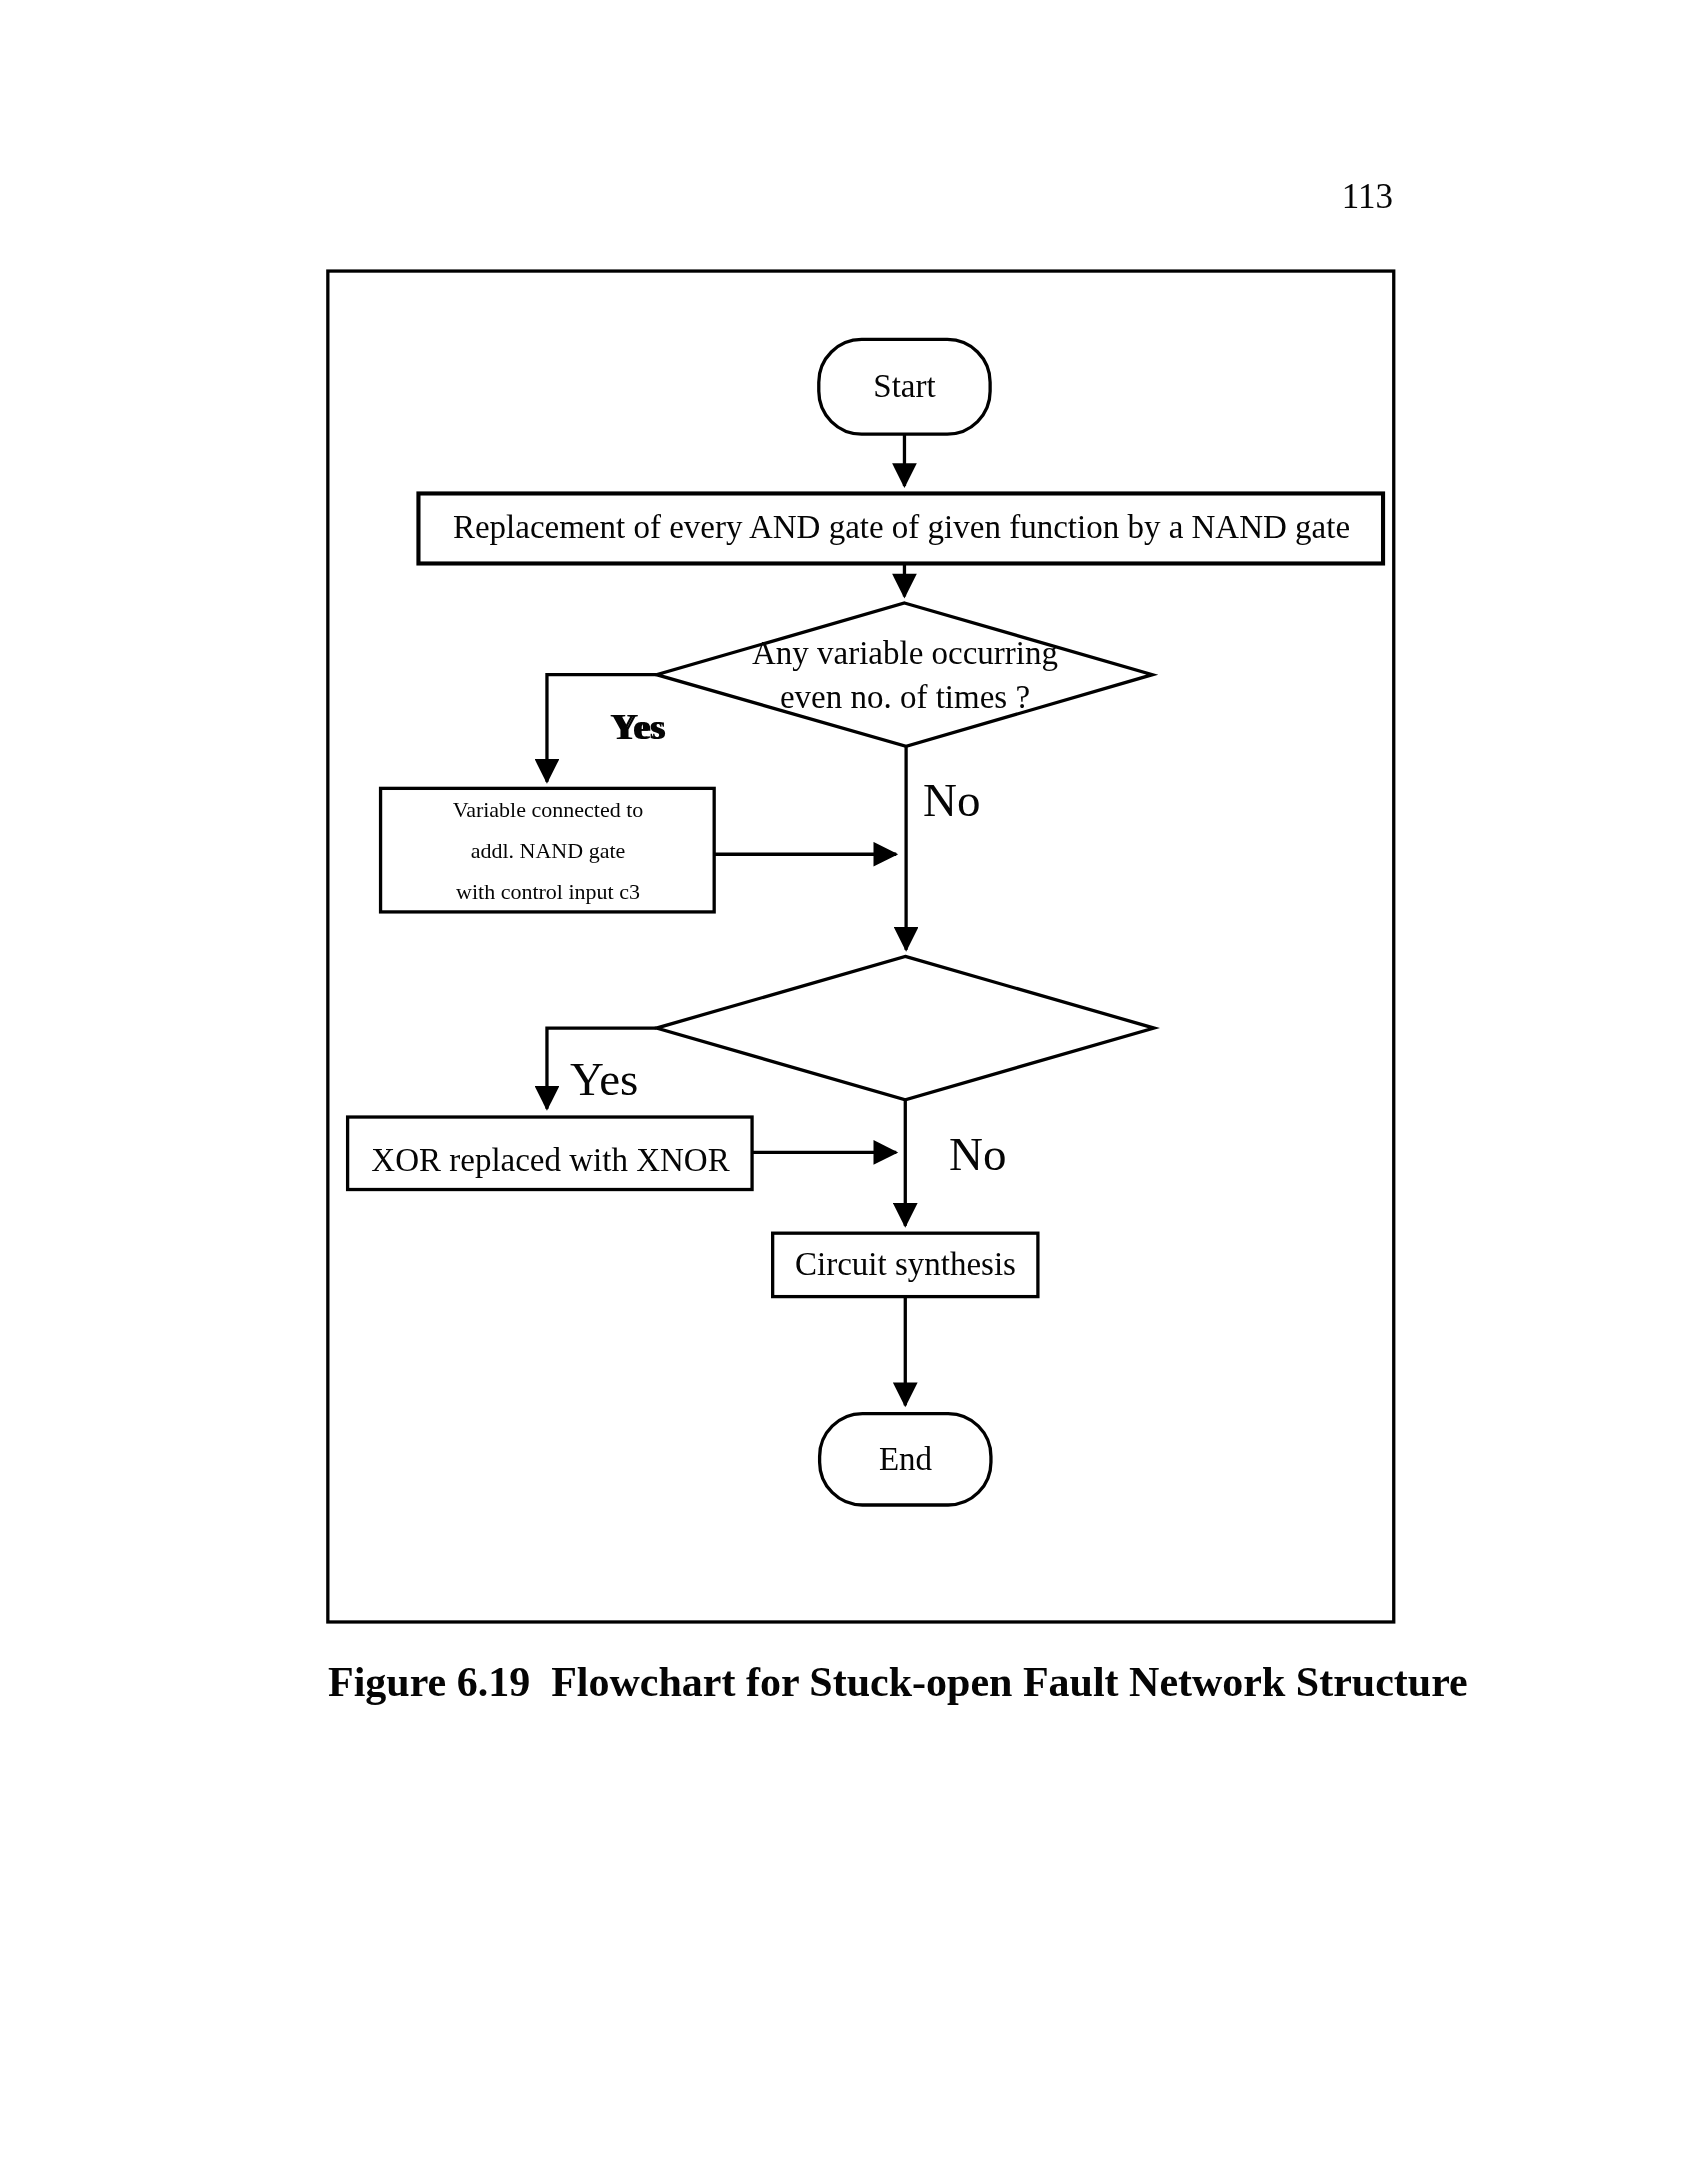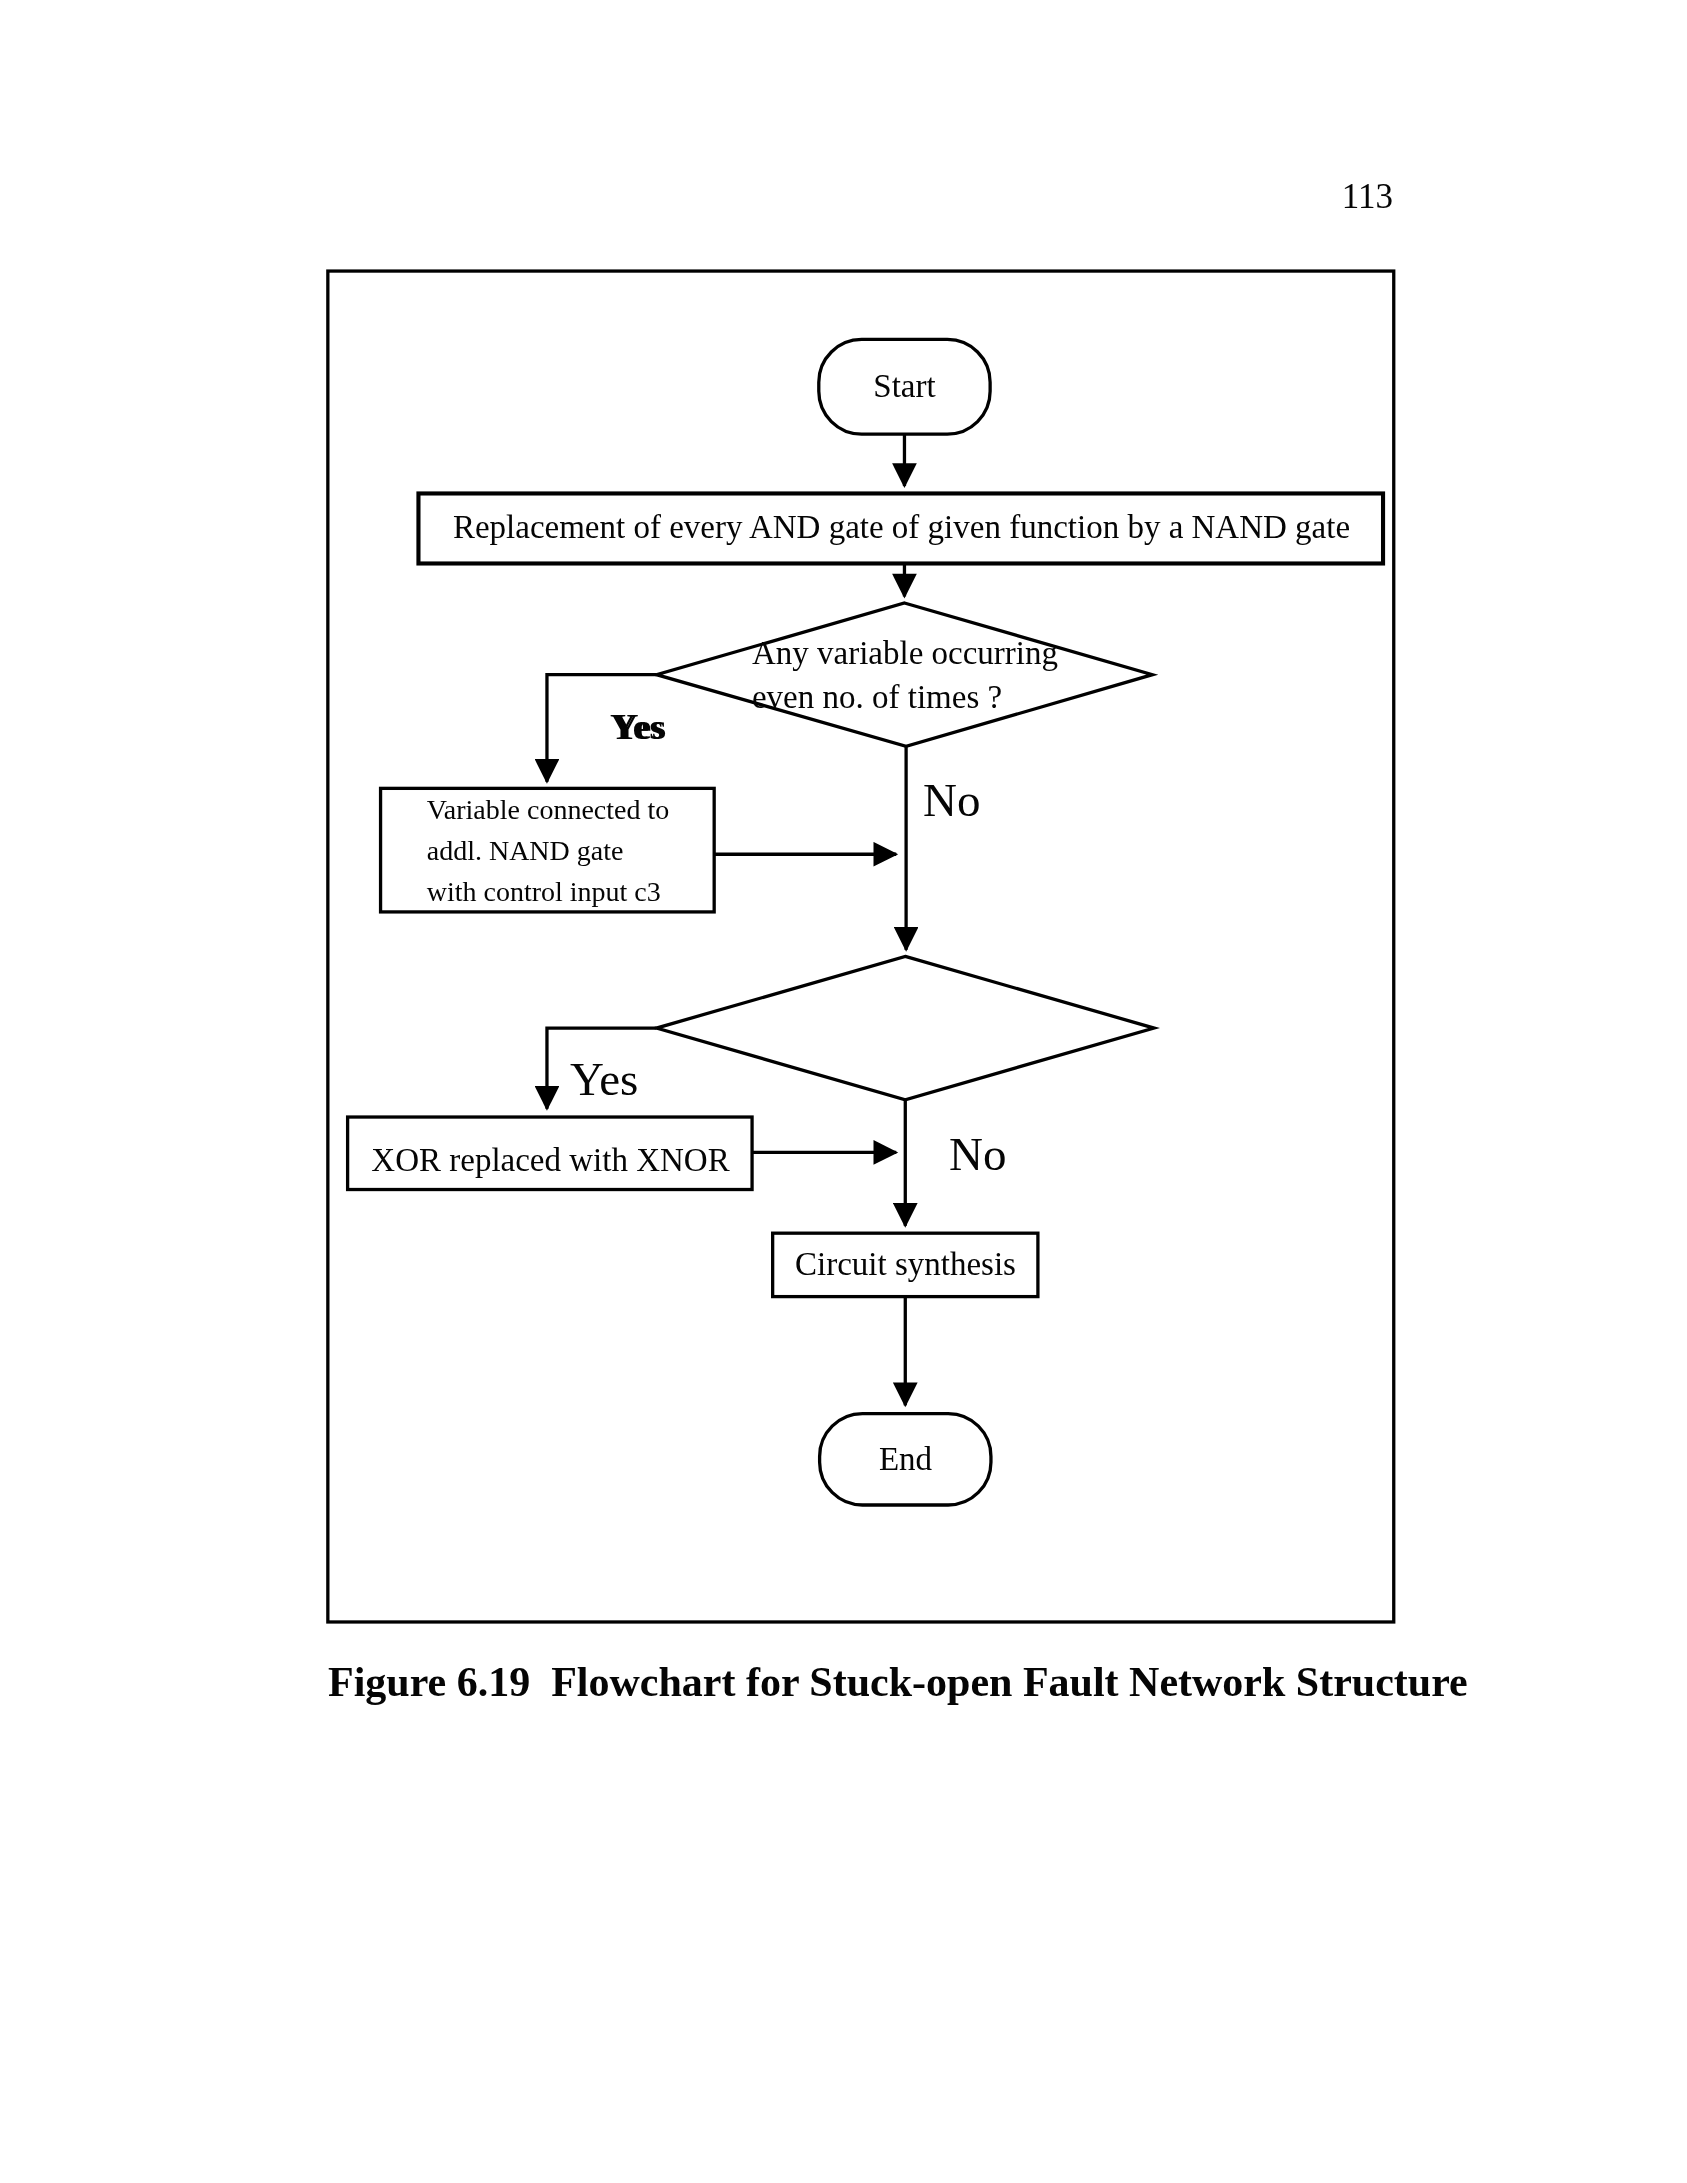--- a/index.html
+++ b/index.html
@@ -14,24 +14,24 @@
   }
   .chart-svg{position:absolute;left:0;top:0;width:1687px;height:2183px;}
   .lbl{
     position:absolute;
     color:#050505;
     white-space:pre;
     line-height:1.25;
   }
   .flex{
     display:flex;align-items:center;justify-content:center;
-    text-align:left;
+    text-align:center;
   }
   .node-text{font-size:33px;}
-  .small-node-text{font-size:28px;line-height:41px;}
+  .small-node-text{font-size:22px;line-height:41px;}
   .branch{font-size:47px;}
   .double-strike{
     font-weight:700;
     font-size:36px;
     text-shadow:2.5px 0 0 currentColor;
     letter-spacing:0.8px;
   }
   .caption{
     font-weight:700;
     font-size:42px;

